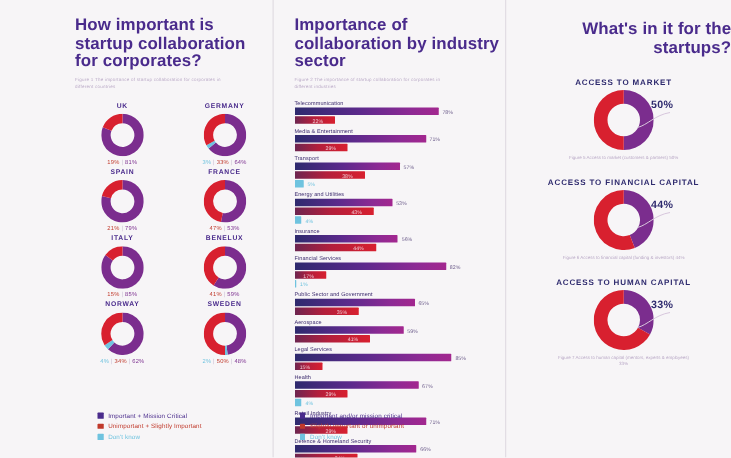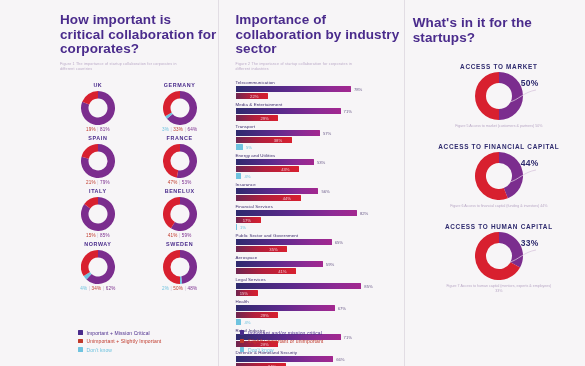--- a/index.html
+++ b/index.html
@@ -97,21 +97,21 @@
     letter-spacing:.2px;
   }
 </style>
 </head>
 <body>
 
 <div id="poster">
 
   <div class="col col-left">
     <div class="heading-wrap">
-      <h1 class="heading">How important is critical collaboration for corporates?</h1>
+      <h1 class="heading">How important is startup collaboration for corporates?</h1>
       <div class="caption">Figure 1 The importance of startup collaboration for corporates in different countries</div>
     </div>
 
     <div class="donut-grid" id="country-donuts">
         <div class="donut-cell">
           <div class="donut-title">UK</div>
           <svg width="34" height="34" viewBox="0 0 34 34" class="donut-svg">
             <path d="M 17 0 A 17 17 0 1 1 1.1937997398997293 10.74188260436047 L 8.167123384061613 13.502816749495556 A 9.5 9.5 0 1 0 17 7.5 Z" fill="#7b2d8e"></path>
             <path d="M 1.1937997398997293 10.74188260436047 A 17 17 0 0 1 16.999999999999996 0 L 17 7.5 A 9.5 9.5 0 0 0 8.167123384061613 13.502816749495556 Z" fill="#d8202f"></path>
           </svg>
@@ -365,21 +365,21 @@
         <div class="legend-row">
           <span class="legend-sw" style="background: rgb(111, 195, 223);"></span>
           <span class="legend-tx" style="color: rgb(111, 195, 223);">Don't know</span>
         </div>
       </div>
   </div>
 
   <div class="vdiv" style="left:404px;"></div>
 
   <div class="col col-right">
-    <div class="heading-wrap" style="text-align:left;padding-top:16px;">
+    <div class="heading-wrap" style="text-align:right;padding-top:16px;">
       <h1 class="heading">What's in it for the startups?</h1>
     </div>
     <div id="benefit-blocks">
         <div class="right-block" style="margin-top: 18px;">
           <div class="rb-title">ACCESS TO MARKET</div>
           <div class="rb-chart">
             <svg width="48" height="48" viewBox="0 0 48 48" class="donut-svg">
               <path d="M 24 0 A 24 24 0 0 1 24 48 L 24 37 A 13 13 0 0 0 24 11 Z" fill="#7b2d8e"></path>
               <path d="M 24 48 A 24 24 0 0 1 23.999999999999996 0 L 23.999999999999996 11 A 13 13 0 0 0 24 37 Z" fill="#d8202f"></path>
             </svg>

